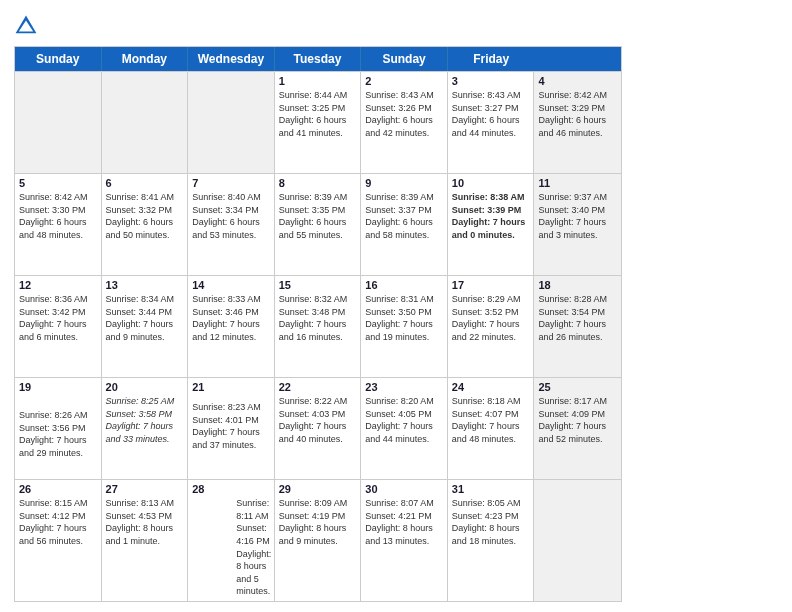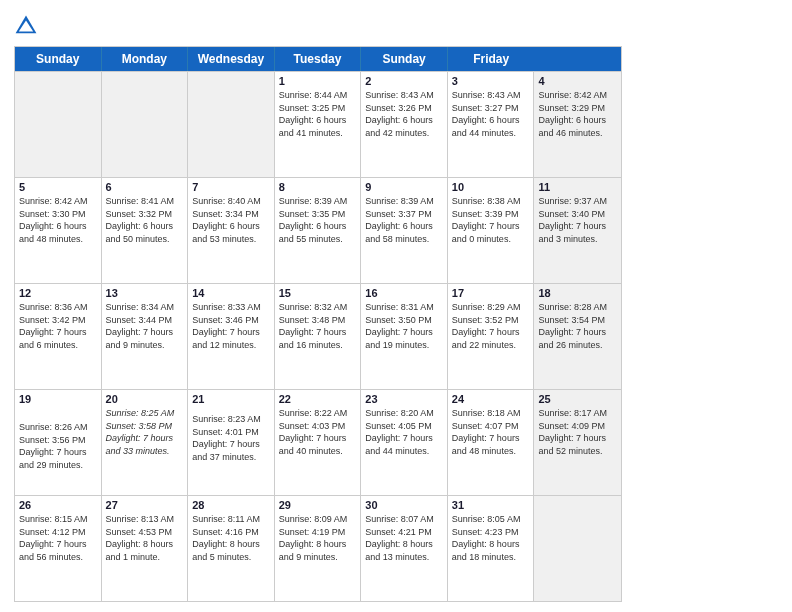--- a/index.html
+++ b/index.html
@@ -210,21 +210,21 @@
           </div>
           <div class="cal-cell">
             <div class="day-num">9</div>
             <div class="cell-info" style="white-space: pre-line;">Sunrise: 8:39 AM
 Sunset: 3:37 PM
 Daylight: 6 hours
 and 58 minutes.</div>
           </div>
           <div class="cal-cell">
             <div class="day-num">10</div>
-            <div class="cell-info" style="white-space: pre-line;">Sunrise: 8:38 AM
+            <div class="cell-info" style="white-space: pre-line; font-weight: bold;">Sunrise: 8:38 AM
 Sunset: 3:39 PM
 Daylight: 7 hours
 and 0 minutes.</div>
           </div>
           <div class="cal-cell shaded">
             <div class="day-num">11</div>
             <div class="cell-info" style="white-space: pre-line;">Sunrise: 9:37 AM
 Sunset: 3:40 PM
 Daylight: 7 hours
 and 3 minutes.</div>
@@ -342,21 +342,21 @@
           </div>
           <div class="cal-cell">
             <div class="day-num">27</div>
             <div class="cell-info" style="white-space: pre-line;">Sunrise: 8:13 AM
 Sunset: 4:53 PM
 Daylight: 8 hours
 and 1 minute.</div>
           </div>
           <div class="cal-cell">
             <div class="day-num">28</div>
-            <div class="cell-info" style="white-space: pre-line;">Sunrise: 8:11 AM
+            <div class="cell-info" style="white-space: pre-line; margin-left: 44px;">Sunrise: 8:11 AM
 Sunset: 4:16 PM
 Daylight: 8 hours
 and 5 minutes.</div>
           </div>
           <div class="cal-cell">
             <div class="day-num">29</div>
             <div class="cell-info" style="white-space: pre-line;">Sunrise: 8:09 AM
 Sunset: 4:19 PM
 Daylight: 8 hours
 and 9 minutes.</div>

